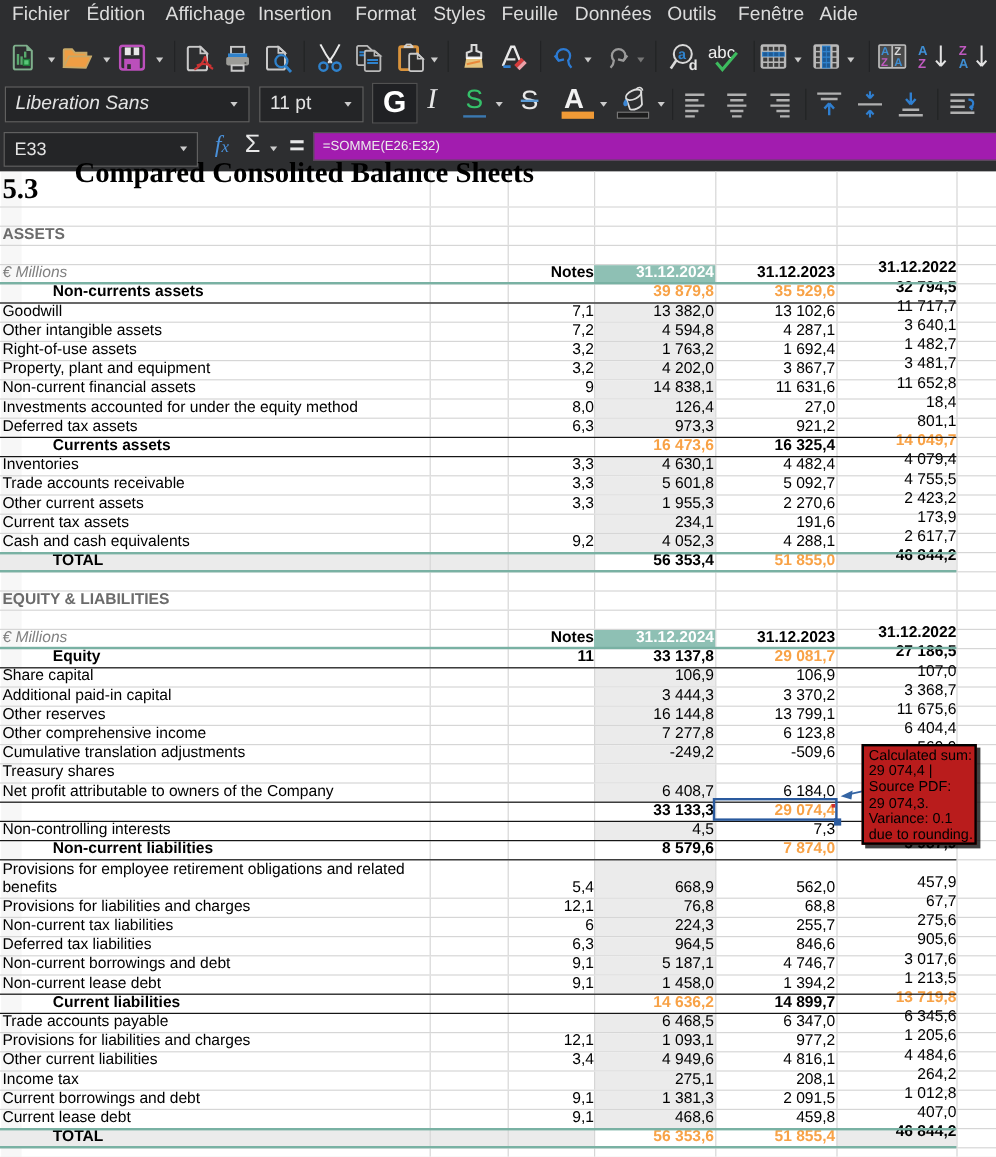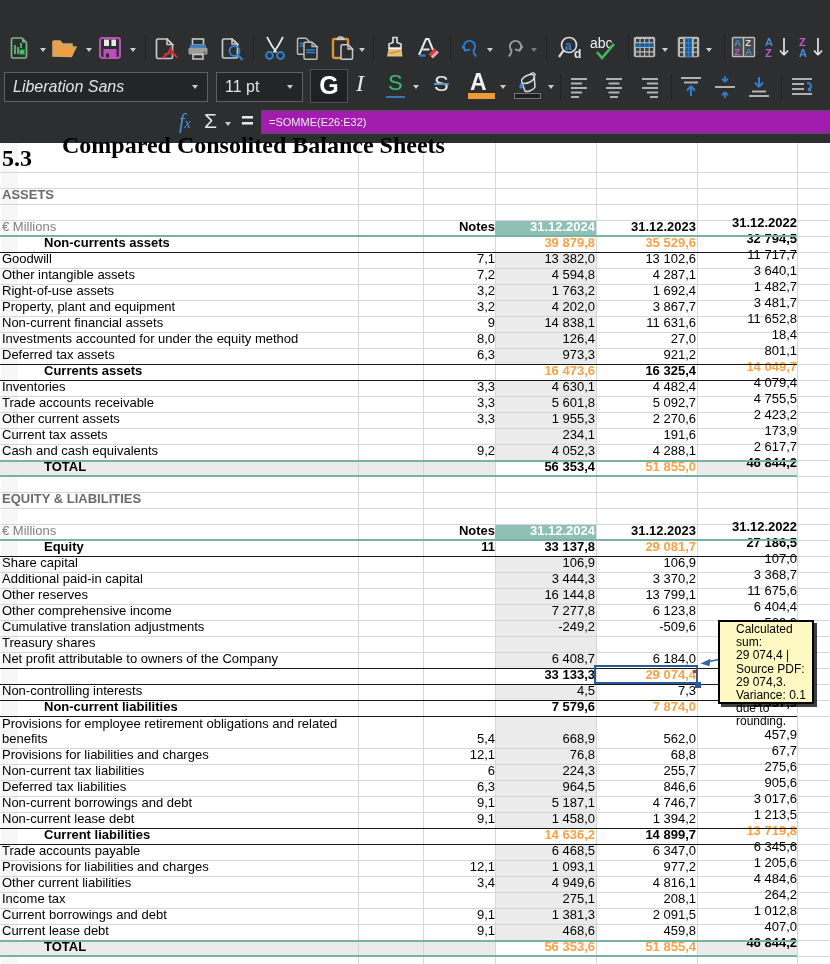--- a/index.html
+++ b/index.html
@@ -27,35 +27,48 @@
 .row .d{position:absolute;right:235px;bottom:2px;}
 .row .e{position:absolute;right:134px;bottom:2px;}
 .row .f{position:absolute;right:33px;bottom:6px;}
 .b{font-weight:bold;padding-left:42px;}
 .o{color:#f8a246;font-weight:bold;}
 .bt::before{content:'';position:absolute;left:0;top:-1px;width:797px;height:1px;background:#161616;z-index:3;}
 .bb::after{content:'';position:absolute;left:0;bottom:-1px;width:797px;height:1px;background:#161616;z-index:3;}
 .tt::before{content:'';position:absolute;left:0;top:-1px;width:797px;height:2px;background:#79b1a3;z-index:3;}
 .tb::after{content:'';position:absolute;left:0;bottom:-1px;width:797px;height:2px;background:#79b1a3;z-index:3;}
 .teal{position:absolute;left:495px;top:0;width:101px;height:100%;background:#8ec0b4;}
-.hdr{color:#808080;}
+.hdr{color:#808080;font-style:italic;}
 .titlerow{border-bottom:1px solid #d9d9d9;}
 .t1{position:absolute;left:2px;bottom:6px;font-family:"Liberation Serif",serif;font-weight:bold;font-size:24px;}
 .t2{position:absolute;left:62px;bottom:19px;font-family:"Liberation Serif",serif;font-weight:bold;font-size:24px;}
 .sect{color:#6b6b6b;font-weight:bold;font-size:13px;}
 
 #selrect{position:absolute;left:594px;top:522px;width:104px;height:19px;border:2px solid #2a5a9e;box-sizing:border-box;z-index:5;}
 #selhandle{position:absolute;left:695px;top:539px;width:6px;height:6px;background:#2a5a9e;z-index:6;}
-#tooltip{position:absolute;left:718px;top:477px;width:96px;height:84px;background:#fef9c3;border:2px solid #000;box-sizing:border-box;box-shadow:3px 3px 0 rgba(0,0,0,0.75);z-index:7;padding:1px 0 0 16px;font-size:12px;line-height:13.2px;color:#000;}
+#tooltip{position:absolute;left:718px;top:477px;width:96px;height:84px;background:#b91c1c;border:2px solid #000;box-sizing:border-box;box-shadow:3px 3px 0 rgba(0,0,0,0.75);z-index:7;padding:1px 0 0 4px;font-size:12px;line-height:13.2px;color:#000;}
 #arrow{position:absolute;left:0;top:0;z-index:6;}
 </style>
 </head>
 <body>
 <div id="app">
 <div id="chrome">
+  <div id="menubar">
+    <span style="left:10px">Fichier</span>
+    <span style="left:72px">Édition</span>
+    <span style="left:138px">Affichage</span>
+    <span style="left:215px">Insertion</span>
+    <span style="left:296px">Format</span>
+    <span style="left:361px">Styles</span>
+    <span style="left:418px">Feuille</span>
+    <span style="left:479px">Données</span>
+    <span style="left:556px">Outils</span>
+    <span style="left:615px">Fenêtre</span>
+    <span style="left:683px">Aide</span>
+  </div>
   <div id="toolbar">
     <svg style="position:absolute;left:10px;top:9px" width="18" height="22" viewBox="0 0 18 22">
           <path d="M1.5 2.5 a1.5 1.5 0 0 1 1.5-1.5 H12 L16.5 5.5 V19.5 a1.5 1.5 0 0 1 -1.5 1.5 H3 a1.5 1.5 0 0 1 -1.5-1.5 Z" fill="none" stroke="#7fb08c" stroke-width="1.7"></path>
           <path d="M12 1 L16.5 5.5 H12 Z" fill="#7fb08c"></path>
           <rect x="4" y="8" width="2" height="9" fill="#58a96d"></rect>
           <rect x="7" y="10" width="2" height="7" fill="#58a96d"></rect>
           <rect x="10" y="6" width="2" height="5" fill="#58a96d"></rect>
           <rect x="9" y="12" width="6" height="6" fill="#1e7a38"></rect>
           <rect x="10.2" y="13.2" width="3.6" height="3.6" fill="#58c878"></rect>
         </svg>
@@ -271,20 +284,21 @@
           <path d="M12 2v10M12 12l-4-4.5M12 12l4-4.5" stroke="#2f7fd0" stroke-width="2" fill="none"></path>
           <path d="M5 16.5h14M2 21h20" stroke="#b0b0b0" stroke-width="2"></path>
         </svg>
     <div class="sep" style="left:781px"></div>
     <svg class="ico" style="left:790px;top:7px" viewBox="0 0 24 24">
           <path d="M2 4h20M2 9h12M2 14h12M2 19h20" stroke="#b0b0b0" stroke-width="2"></path>
           <path d="M17 8c3 0 4 1 4 3s-1 3-3 3M18 14l3.2-0M18 14l2.5 2.5" stroke="#2f7fd0" stroke-width="1.8" fill="none"></path>
         </svg>
   </div>
   <div id="fxbar">
+    <div class="combo" style="left:3px;top:4px;width:160px;height:27px;line-height:27px;font-size:15px;"><span style="padding-left:8px">E33</span><div class="caret" style="right:8px;top:11px"></div></div>
     <div style="position:absolute;left:179px;top:4px;color:#4a90d9;font-style:italic;font-family:'Liberation Serif',serif;font-size:20px;font-weight:normal;">f<span style="font-size:14px">x</span></div>
     <div style="position:absolute;left:204px;top:3px;color:#e8e8e8;font-size:21px;">Σ</div>
     <div class="caret" style="left:225px;top:16px"></div>
     <div style="position:absolute;left:241px;top:2px;color:#e8e8e8;font-size:22px;font-weight:bold;">=</div>
     <div style="position:absolute;left:261px;top:4px;width:637px;height:24px;background:#a21caf;border:1px solid #525252;box-sizing:border-box;color:#ececec;font-size:11px;line-height:22px;"><span style="padding-left:7px">=SOMME(E26:E32)</span></div>
   </div>
 </div>
 <div id="sheet">
   <div style="position:absolute;left:1px;top:0;width:17px;height:821px;background:rgba(110,110,110,0.055)"></div>
   <div id="selrect"></div>
@@ -490,21 +504,21 @@
           <span class="f b">28 901,7</span>
         </div>
 <div class="row sh" style="top:542px;height:16px">
           <span class="a">Non-controlling interests</span>
           <span class="d">4,5</span>
           <span class="e">7,3</span>
           <span class="f">6,1</span>
         </div>
 <div class="row bt bb" style="top:558px;height:16px">
           <span class="a b">Non-current liabilities</span>
-          <span class="d b">7 579,6</span>
+          <span class="d b">8 579,6</span>
           <span class="e o">7 874,0</span>
           <span class="f b">5 937,9</span>
         </div>
 <div class="row sh" style="top:574px;height:32px">
           <span class="a" style="bottom:17px">Provisions for employee retirement obligations and related</span>
           <span class="a">benefits</span>
           <span class="n">5,4</span>
           <span class="d">668,9</span>
           <span class="e">562,0</span>
           <span class="f">457,9</span>

